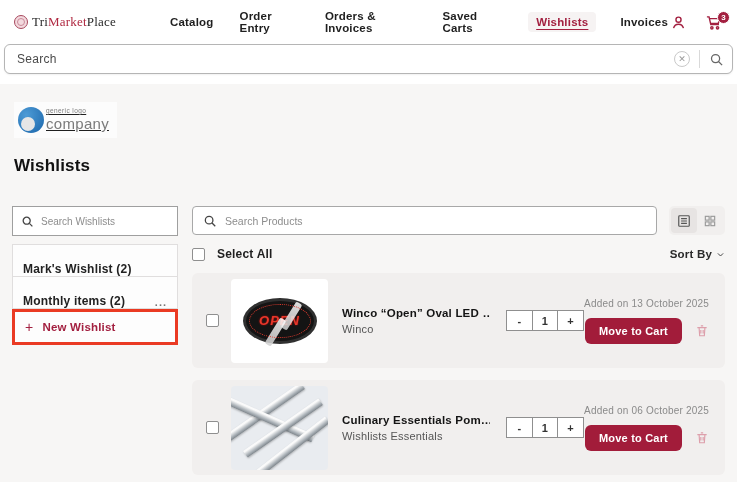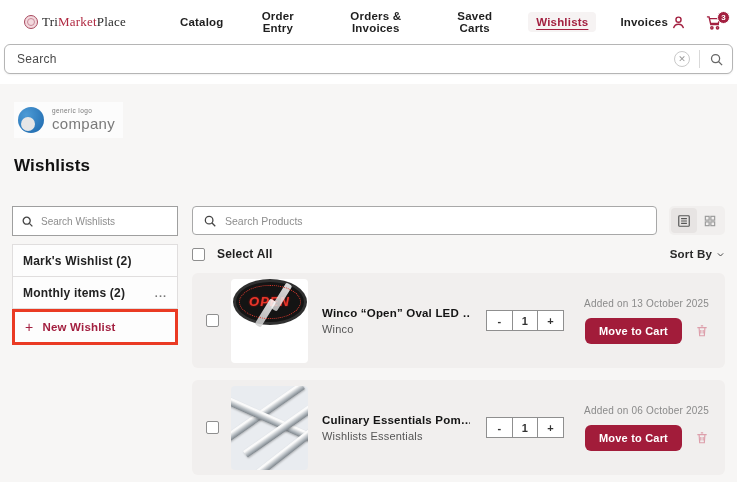--- a/index.html
+++ b/index.html
@@ -1,20 +1,20 @@
 <!DOCTYPE html>
 <html><head>
 <meta charset="utf-8">
 <style>
   * { margin:0; padding:0; box-sizing:border-box; }
   html,body { width:737px; height:482px; overflow:hidden; }
   body { font-family:"Liberation Sans","DejaVu Sans",sans-serif; background:#ffffff; color:#1f1f1f; letter-spacing:.2px; }
 
   
-  .topbar { display:flex; align-items:center; padding:6px 14px 2px 24px; background:#fff;text-align:center; }
+  .topbar { display:flex; align-items:center; padding:6px 14px 2px 14px; background:#fff; }
   .brandlogo { display:flex; align-items:center; gap:4px; font-family:"Liberation Serif",serif; font-size:13px; color:#2a2a2a; }
   .brandlogo .emblem { width:14px; height:14px; border-radius:50%; background:#f3d9de; border:1.5px solid #a8495e; display:inline-block; position:relative; }
   .brandlogo .emblem::after{ content:""; position:absolute; inset:2px; border-radius:50%; border:1px solid #c98a99; }
   .brandlogo .mk { color:#b02a42; }
   .nav { display:flex; align-items:center; gap:22px; margin-left:52px; }
   .nav-item { font-size:11.5px; font-weight:700; color:#1f1f1f; text-decoration:none; cursor:pointer; padding:4px 2px; }
   .nav-item.active { color:#a32040; background:#f6f3f3; border-radius:4px; padding:4px 8px; text-decoration:underline; text-underline-offset:3px; }
   .top-icons { margin-left:auto; display:flex; align-items:center; gap:18px; }
   .icon-btn { position:relative; cursor:pointer; display:flex; }
   .badge { position:absolute; top:-3px; right:-7px; min-width:13px; height:13px; border-radius:50%; background:#a32040; color:#fff; font-size:8px; font-weight:700; display:flex; align-items:center; justify-content:center; border:1.5px solid #fff; }
@@ -22,37 +22,37 @@
   
   .search-row { padding:4px 4px 10px; background:#fff; }
   .search-box { height:30px; border:1px solid #b5b5b5; border-radius:6px; background:#fff; display:flex; align-items:center; padding:0 8px 0 12px; box-shadow:0 1px 2px rgba(0,0,0,.06); }
   .search-box input { flex:1; border:none; outline:none; font-size:12px; color:#333; font-family:inherit; letter-spacing:.3px; background:transparent; }
   .search-box input::placeholder { color:#4a4a4a; opacity:1; }
   .clear-btn { width:16px; height:16px; border-radius:50%; border:1px solid #c9c9c9; color:#9a9a9a; font-size:9px; display:flex; align-items:center; justify-content:center; cursor:pointer; background:#fff; }
   .search-divider { width:1px; height:18px; background:#d9d9d9; margin:0 9px; }
 
   
   .content { background:#f7f6f5; height:420px; padding:0 12px; }
-  .company-logo { display:inline-flex; align-items:center; gap:8px; background:#fcfcfc; padding:5px 8px 5px 4px; margin-top:18px; margin-left:2px; }
+  .company-logo { display:inline-flex; align-items:center; gap:2px; background:#fcfcfc; padding:5px 8px 5px 4px; margin-top:18px; margin-left:2px;text-decoration:underline; }
   .blue-ball { width:26px; height:26px; border-radius:50%; background:radial-gradient(circle at 32% 30%, #4d9bd6, #1b66ab); position:relative; }
   .blue-ball::after { content:""; position:absolute; left:3px; bottom:2px; width:14px; height:14px; border-radius:50%; background:#e6e6e6; }
   .company-text { line-height:1; color:#7a7a7a; }
   .company-text .small { font-size:6.5px; letter-spacing:.4px; display:block; margin-bottom:1px; }
   .company-text .big { font-size:15px; letter-spacing:.3px; }
   .page-title { font-size:17px; font-weight:700; color:#111; margin-top:18px; margin-left:2px; }
 
   .columns { display:flex; gap:14px; margin-top:30px; }
 
   
   .sidebar { width:166px; flex-shrink:0; }
   .side-search { height:30px; border:1px solid #9f9f9f; border-radius:0; background:#fff; display:flex; align-items:center; padding:0 8px; gap:7px; margin-bottom:8px; }
   .side-search input { flex:1; min-width:0; border:none; outline:none; font-size:10px; color:#555; background:transparent; font-family:inherit; }
   .side-search input::placeholder { color:#8d8d8d; opacity:1; }
   .wish-list { border:1px solid #e0dede; border-bottom:none; }
-  .wish-item { height:32px; background:#fdfdfd; border-bottom:1px solid #e0dede; display:flex; align-items:center; padding:0 10px; font-size:12px; font-weight:600; color:#222; cursor:pointer; }
+  .wish-item { height:32px; background:#fdfdfd; border-bottom:1px solid #e0dede; display:flex; align-items:flex-end; padding:0 10px; font-size:12px; font-weight:600; color:#222; cursor:pointer; }
   .wish-item .more { margin-left:auto; color:#777; font-size:11px; letter-spacing:1px; cursor:pointer; }
   .new-wishlist { height:36px; background:#fdfdfd; border:3px solid #ea3a23; display:flex; align-items:center; gap:9px; padding:0 10px; color:#a32040; font-size:11.5px; font-weight:600; cursor:pointer; }
   .new-wishlist .plus { font-size:14px; font-weight:400; }
 
   
   .main { flex:1; min-width:0; }
   .products-toolbar { display:flex; align-items:center; gap:12px; }
   .prod-search { flex:1; height:29px; border:1px solid #a8a8a8; border-radius:4px; background:#fff; display:flex; align-items:center; padding:0 10px; gap:8px; }
   .prod-search input { flex:1; border:none; outline:none; font-size:10.5px; color:#555; background:transparent; font-family:inherit; }
   .prod-search input::placeholder { color:#8d8d8d; opacity:1; }
@@ -61,21 +61,21 @@
   .view-btn.active { background:#e7e4e3; }
 
   .select-row { display:flex; align-items:center; margin-top:12px; }
   .checkbox { width:13px; height:13px; border:1px solid #8f8f8f; border-radius:2px; background:#fff; cursor:pointer; flex-shrink:0; }
   .select-row .lbl { font-size:12px; font-weight:700; margin-left:12px; }
   .sort-by { margin-left:auto; font-size:11.5px; font-weight:600; color:#2a2a2a; display:flex; align-items:center; gap:4px; cursor:pointer; }
 
   
   .card { background:#f1efee; border-radius:6px; height:95px; margin-top:12px; display:flex; align-items:center; padding:0 16px 0 14px; }
   .card .checkbox { margin-right:12px; }
-  .thumb { width:77px; height:84px; background:#fff; border-radius:4px; flex-shrink:0; position:relative; overflow:hidden; display:flex; justify-content:center; }
+  .thumb { width:97px; height:84px; background:#fff; border-radius:4px; flex-shrink:0; position:relative; overflow:hidden; display:flex; align-items:center; justify-content:center; }
   .led-sign { width:74px; height:46px; background:#141414; border-radius:50%; border:3px solid #303030; position:relative; display:flex; align-items:center; justify-content:center; }
   .led-sign::after { content:""; position:absolute; inset:3px; border-radius:50%; border:1px dotted #e03b2e; }
   .led-text { color:#e8372a; font-size:13px; font-weight:700; font-style:italic; letter-spacing:1px; text-shadow:0 0 2px #a11; }
   .glare { position:absolute; width:7px; height:30px; background:linear-gradient(#ffffff,#cfcfcf); opacity:.85; transform:rotate(32deg); border-radius:2px; }
   .glare.g1 { left:42px; top:0px; } .glare.g2 { left:26px; top:16px; }
   .metal-thumb { background:#e9ecf0; }
   .bar { position:absolute; width:92px; height:8px; background:linear-gradient(#fafafa 20%, #a9b0b6 70%, #7e858b); border-radius:1px; box-shadow:0 1px 2px rgba(0,0,0,.25); }
   .b1 { transform:rotate(-35deg); left:-12px; top:22px; }
   .b2 { transform:rotate(-35deg); left:6px; top:38px; }
   .b3 { transform:rotate(24deg); left:-6px; top:30px; }

